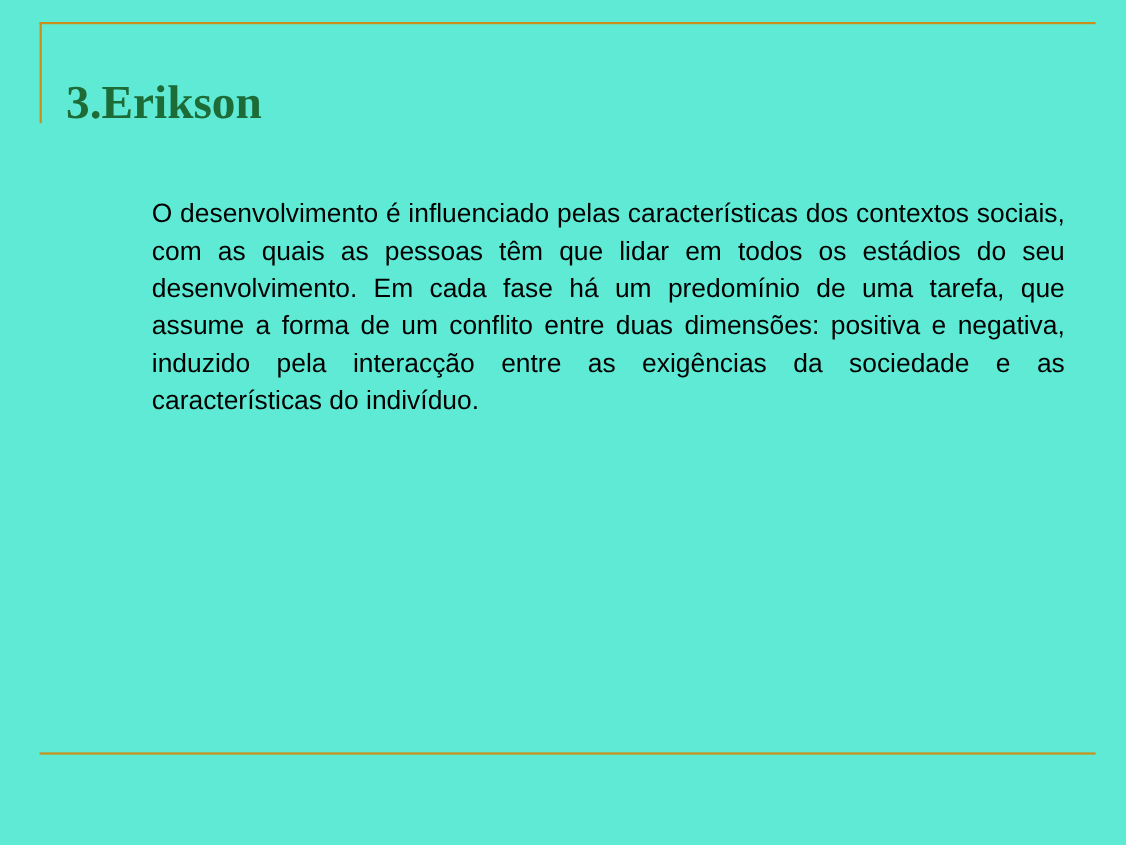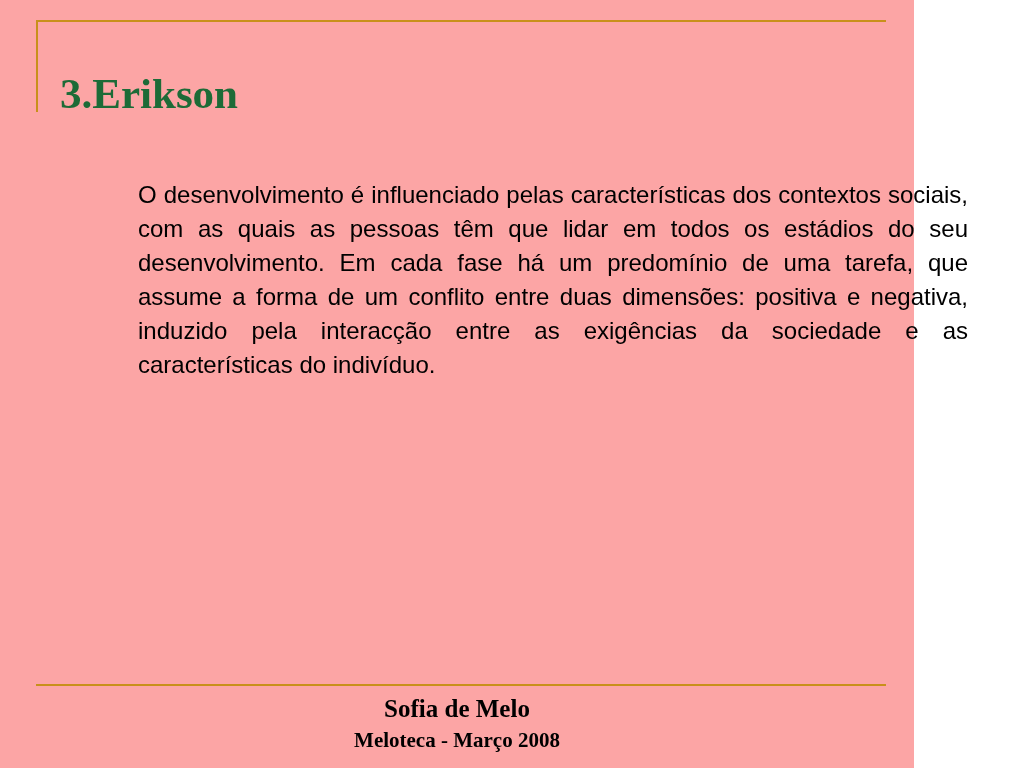--- a/index.html
+++ b/index.html
@@ -8,23 +8,23 @@
   }
   body {
     width: 1024px;
     height: 768px;
     background: #ffffff;
     font-family: "Liberation Sans", sans-serif;
     overflow: hidden;
   }
   .slide {
     position: relative;
-    width: 914px;
+    width: 1024px;
     height: 768px;
-    background: #fca5a5;
+    background: #5eead4;
     box-sizing: border-box;
   }
   
   .rule-top {
     position: absolute;
     left: 36px;
     right: 28px;
     top: 20px;
     height: 2px;
     background: #c8901b;
@@ -109,18 +109,14 @@
   <div class="rule-left"></div>
 
   <h1 class="title">3.Erikson</h1>
 
   <div class="content">
     <p class="body-par">O desenvolvimento é influenciado pelas características dos contextos sociais, com as quais as pessoas têm que lidar em todos os estádios do seu desenvolvimento. Em cada fase há um predomínio de uma tarefa, que assume a forma de um conflito entre duas dimensões: positiva e negativa, induzido pela interacção entre as exigências da sociedade e as características do indivíduo.</p>
   </div>
 
   <div class="rule-bottom"></div>
 
-  <div class="footer">
-    <div class="footer-name">Sofia de Melo</div>
-    <div class="footer-sub">Meloteca - Março 2008</div>
-  </div>
 
 </div>
 
 </body></html>

